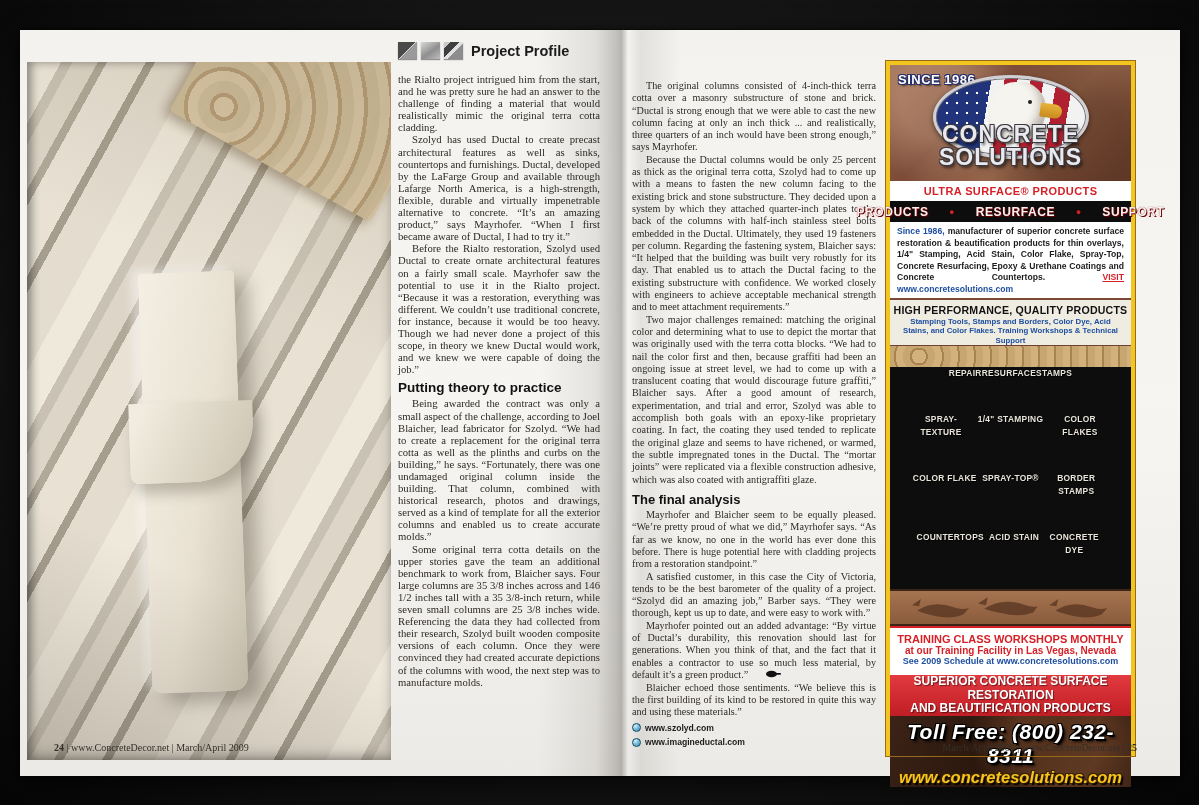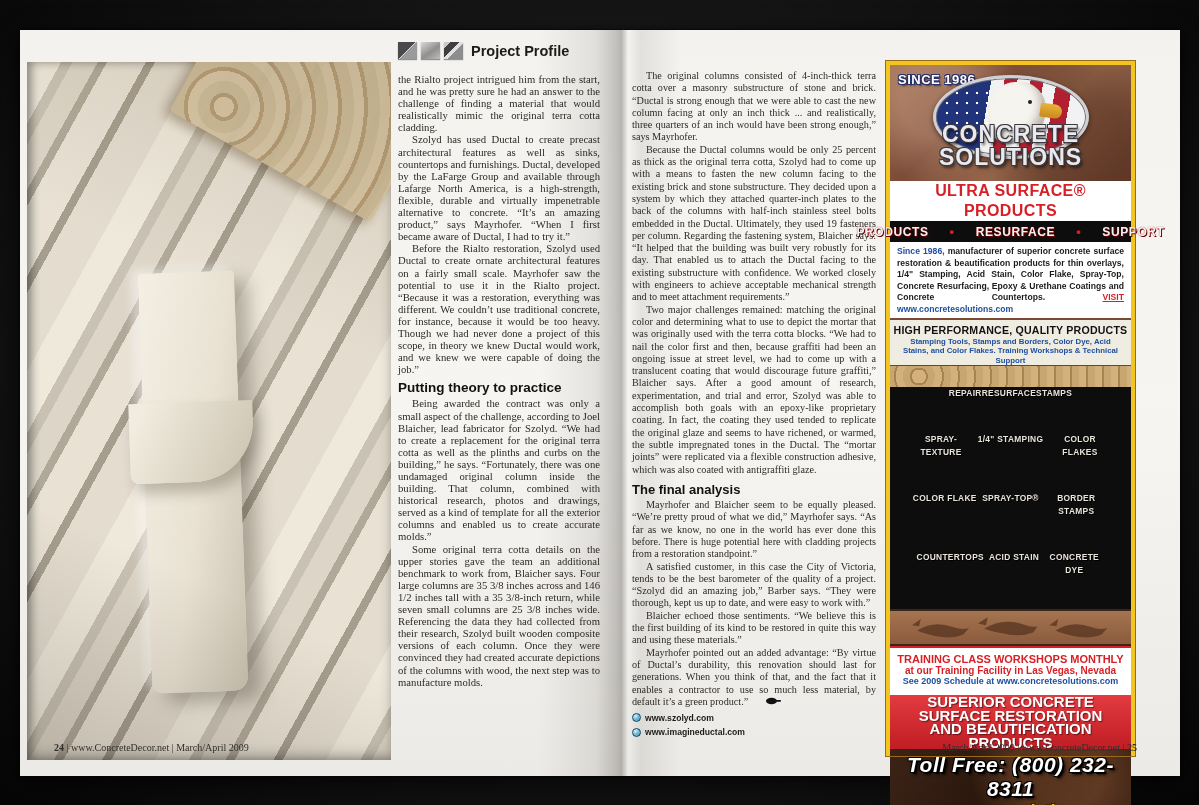--- a/index.html
+++ b/index.html
@@ -59,21 +59,21 @@
   }
   
   .leftcol { position:absolute; left:378px; top:12px; width:202px; z-index:6; }
   .logo-row { display:flex; align-items:center; gap:4px; margin-bottom:14px; }
   .sq { width:19px; height:17px; background:linear-gradient(145deg,#d9d9d9,#8f8f8f 55%,#bdbdbd); box-shadow:0 1px 1px rgba(0,0,0,.4); }
   .sq.diag { background:linear-gradient(135deg,#4a4a4a 0 48%,#d9d9d9 48% 52%,#9a9a9a 52%); }
   .sq.diag2 { background:linear-gradient(135deg,#c9c9c9 0 18%,#3f3f3f 18% 44%,#e0e0e0 44% 56%,#8d8d8d 56%); }
   .pp-title { font-family:"Liberation Sans",sans-serif; font-weight:bold; font-size:14.5px; color:#1c1c1c; margin-left:4px; }
   .body-text { color:#2e2a25; text-align:justify; }
   .leftcol .body-text { font-size:10.7px; line-height:12.1px; }
-  .centercol { position:absolute; left:612px; top:40px; width:244px; z-index:6; }
+  .centercol { position:absolute; left:612px; top:50px; width:244px; z-index:6; }
   .centercol .body-text { font-size:10.2px; line-height:12.3px; }
   .p { margin:0; text-indent:14px; }
   .noind { text-indent:0; }
   .subhead { font-family:"Liberation Sans",sans-serif; font-weight:bold; color:#111;
     font-size:13.5px; margin:7px 0 3px 0; }
   .centercol .subhead { font-size:13px; margin-top:8px; }
   .links { margin-top:3px; }
   .link-row { display:flex; align-items:center; gap:4px; margin-top:2px; }
   .globe { width:9px; height:9px; border-radius:50%; flex:0 0 9px;
     background: radial-gradient(circle at 35% 30%, #dff2fa 0%, #79c0dd 40%, #1e6f9a 100%);
@@ -115,21 +115,21 @@
     background:#f6f4ef; border-radius:50% 46% 60% 40%;
     box-shadow: inset -6px -6px 8px rgba(140,130,115,.55); }
   .eagle .beak { position:absolute; left:104px; top:26px; width:22px; height:14px;
     background:linear-gradient(#e8b23a,#c78a1e); border-radius:2px 10px 10px 2px;
     transform: rotate(8deg); }
   .eagle .eye { position:absolute; left:92px; top:22px; width:4px; height:4px; border-radius:50%; background:#222; }
   .brand { position:absolute; left:0; right:0; top:58px; text-align:center; line-height:22px;
     font-weight:bold; letter-spacing:1px; color:#e9e9ee; font-size:23px;
     text-shadow:-1px -1px 0 #3a3a40, 1px -1px 0 #3a3a40, -1px 1px 0 #3a3a40, 1px 1px 0 #3a3a40, 2px 3px 3px rgba(0,0,0,.65);
     transform: scaleY(1.05); }
-  .ultra { flex:0 0 20px; background:#fff; color:#d71f26; font-weight:bold; font-size:16px;
+  .ultra { flex:0 0 20px; background:#fff; color:#d71f26; font-weight:bold; font-size:11px;
     text-align:center; line-height:20px; letter-spacing:.4px; }
   .pts { flex:0 0 21px; background:#0d0d0d; color:#f2f2f2; font-weight:bold; font-size:12px;
     display:flex; align-items:center; justify-content:center; gap:21px; letter-spacing:.6px;
     text-shadow:0 0 1px #a00, 1px 1px 0 #600; }
   .pts .dot { color:#d71f26; font-size:13px; text-shadow:none; }
   .intro { flex:0 0 67px; background:#fff; padding:4px 7px 2px 7px; font-weight:bold;
     font-size:8.6px; line-height:11.6px; color:#1b1b1b; text-align:justify; }
   .blue { color:#1f4fa0; } .red { color:#d71f26;text-decoration:underline; }
   .hp { flex:0 0 46px; background:#efece2; text-align:center; padding-top:4px;
     border-top:2px solid #7a4a36; }
@@ -174,21 +174,21 @@
   .car { position:absolute; left:3px; bottom:6px; width:30px; height:13px; background:#f6f6f4;
     border-radius:4px 7px 2px 2px; box-shadow:1px 2px 2px rgba(0,0,0,.4); }
   .dolphins { flex:0 0 37px; position:relative;
     background:linear-gradient(#a57450,#8a5b3c); border-top:2px solid #3a2518; border-bottom:2px solid #3a2518; }
   .dolphins svg { position:absolute; inset:0; width:100%; height:100%; }
   .training { flex:0 0 49px; background:#fff; text-align:center; padding-top:5px; border-top:2px solid #d71f26; }
   .training .t1 { color:#d71f26; font-weight:bold; font-size:11px; }
   .training .t2 { color:#d71f26; font-weight:bold; font-size:10px; }
   .training .t3 { color:#1f4fa0; font-weight:bold; font-size:9px; }
   .superior { flex:0 0 35px; background:linear-gradient(#e23b40,#c01d24); color:#fff; font-weight:bold;
-    font-size:15px; line-height:13.5px; text-align:center; display:flex; flex-direction:column;
+    font-size:12px; line-height:13.5px; text-align:center; display:flex; flex-direction:column;
     text-shadow:1px 1px 1px rgba(0,0,0,.5); }
   .contact { flex:1; background:
       radial-gradient(circle at 70% 30%, rgba(160,100,60,.4) 0 25%, rgba(0,0,0,0) 50%),
       linear-gradient(120deg,#3c2317,#241209 60%,#402517);
     text-align:center; padding-top:4px; }
   .tollfree { color:#fff; font-weight:bold; font-style:italic; font-size:21px; letter-spacing:.5px;
     text-shadow:-1px -1px 0 #000, 1px -1px 0 #000, -1px 1px 0 #000, 2px 2px 0 #000, 3px 3px 3px rgba(0,0,0,.8); }
   .adsite { color:#f6c51d; font-weight:bold; font-style:italic; font-size:16.5px;
     text-shadow:-1px -1px 0 #3a2000, 1px -1px 0 #3a2000, -1px 1px 0 #3a2000, 2px 2px 1px #000; }
 </style>
@@ -223,25 +223,25 @@
   <div class="gutter"></div>
 
   <div class="centercol">
     <div class="body-text">
       <p class="p">The original columns consisted of 4-inch-thick terra cotta over a masonry substructure of stone and brick. “Ductal is strong enough that we were able to cast the new column facing at only an inch thick ... and realistically, three quarters of an inch would have been strong enough,” says Mayrhofer.</p>
       <p class="p">Because the Ductal columns would be only 25 percent as thick as the original terra cotta, Szolyd had to come up with a means to fasten the new column facing to the existing brick and stone substructure. They decided upon a system by which they attached quarter-inch plates to the back of the columns with half-inch stainless steel bolts embedded in the Ductal. Ultimately, they used 19 fasteners per column. Regarding the fastening system, Blaicher says: “It helped that the building was built very robustly for its day. That enabled us to attach the Ductal facing to the existing substructure with confidence. We worked closely with engineers to achieve acceptable mechanical strength and to meet attachment requirements.”</p>
       <p class="p">Two major challenges remained: matching the original color and determining what to use to depict the mortar that was originally used with the terra cotta blocks. “We had to nail the color first and then, because graffiti had been an ongoing issue at street level, we had to come up with a translucent coating that would discourage future graffiti,” Blaicher says. After a good amount of research, experimentation, and trial and error, Szolyd was able to accomplish both goals with an epoxy-like proprietary coating. In fact, the coating they used tended to replicate the original glaze and seems to have richened, or warmed, the subtle impregnated tones in the Ductal. The “mortar joints” were replicated via a flexible construction adhesive, which was also coated with antigraffiti glaze.</p>
       <div class="subhead">The final analysis</div>
       <p class="p">Mayrhofer and Blaicher seem to be equally pleased. “We’re pretty proud of what we did,” Mayrhofer says. “As far as we know, no one in the world has ever done this before. There is huge potential here with cladding projects from a restoration standpoint.”</p>
       <p class="p">A satisfied customer, in this case the City of Victoria, tends to be the best barometer of the quality of a project. “Szolyd did an amazing job,” Barber says. “They were thorough, kept us up to date, and were easy to work with.”</p>
-      <p class="p">Blaicher echoed those sentiments. “We believe this is the first building of its kind to be restored in quite this way and using these materials.”</p>
       <p class="p"><span>Mayrhofer pointed out an added advantage: “By virtue of Ductal’s durability, this renovation should last for generations. When you think of that, and the fact that it enables a contractor to use so much less material, by default it’s a green product.”</span><span class="endmark"><svg width="15" height="8" viewBox="0 0 15 8">
               <ellipse cx="5.5" cy="4" rx="5.5" ry="3.2" fill="#111"></ellipse>
               <rect x="10" y="3" width="5" height="1.8" rx="0.8" fill="#111"></rect>
             </svg></span></p>
+      <p class="p">Blaicher echoed those sentiments. “We believe this is the first building of its kind to be restored in quite this way and using these materials.”</p>
       <div class="links">
         <div class="link-row">
           <span class="globe"></span>
           <span class="link-text">www.szolyd.com</span>
         </div>
         <div class="link-row">
           <span class="globe"></span>
           <span class="link-text">www.imagineductal.com</span>
         </div>
       </div>

